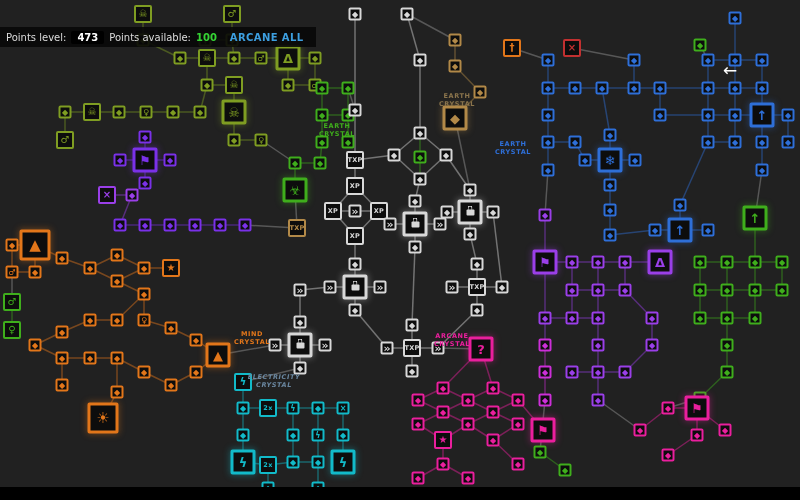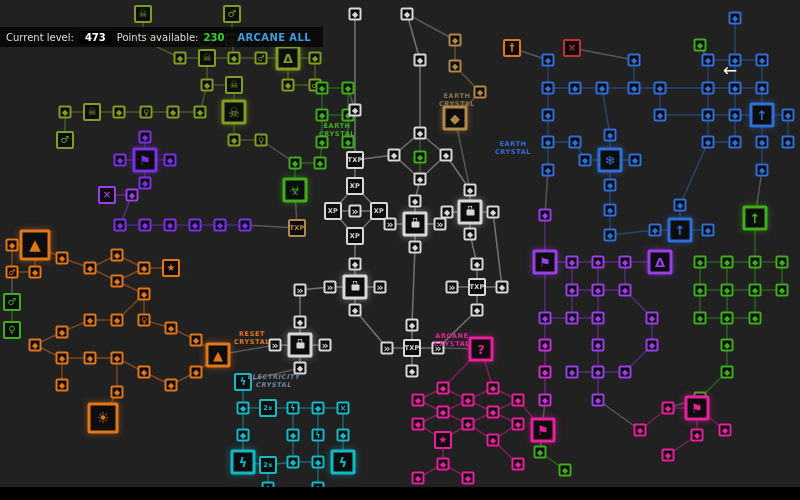--- a/index.html
+++ b/index.html
@@ -586,36 +586,36 @@
       </div>
       <div class="clabel" style="left: 457px; top: 92px; color: rgb(138, 116, 76);">
         <div>EARTH</div>
         <div>CRYSTAL</div>
       </div>
       <div class="clabel" style="left: 513px; top: 140px; color: rgb(46, 111, 216);">
         <div>EARTH</div>
         <div>CRYSTAL</div>
       </div>
       <div class="clabel" style="left: 252px; top: 330px; color: rgb(226, 118, 26);">
-        <div>RESET</div>
+        <div>MIND</div>
         <div>CRYSTAL</div>
       </div>
       <div class="clabel" style="left: 274px; top: 373px; color: rgb(106, 135, 160); font-style: italic;">
         <div>ELECTRICITY</div>
         <div>CRYSTAL</div>
       </div>
       <div class="clabel" style="left: 452px; top: 332px; color: rgb(234, 31, 157);">
         <div>ARCANE</div>
         <div>CRYSTAL</div>
       </div>
     </div>
 
   <div class="hdr">
-    <span>Current level:</span>
+    <span>Points level:</span>
     <span class="chip">473</span>
     <span>Points available:</span>
-    <span class="pts">230</span>
+    <span class="pts">100</span>
     <span class="reset">ARCANE ALL</span>
   </div>
 
   <div class="backarrow">←</div>
   <div class="botbar"></div>
 </div>
 
 </body></html>

